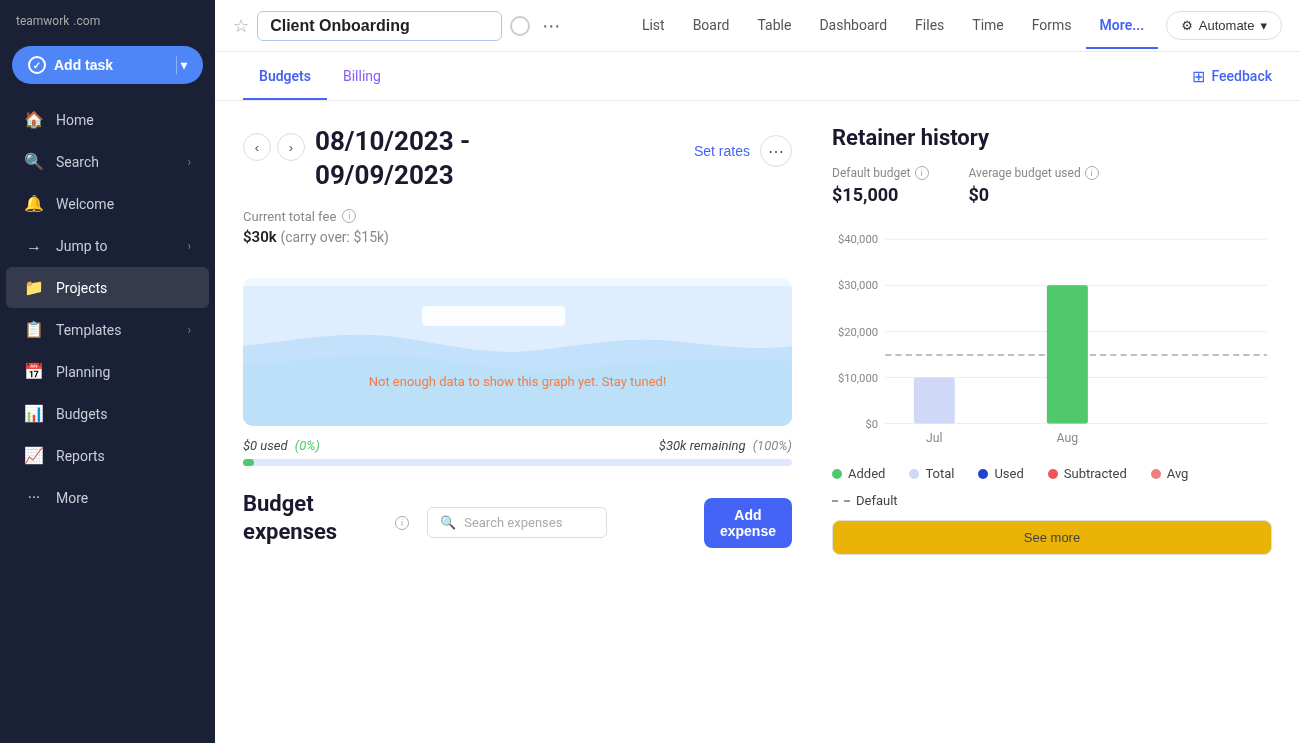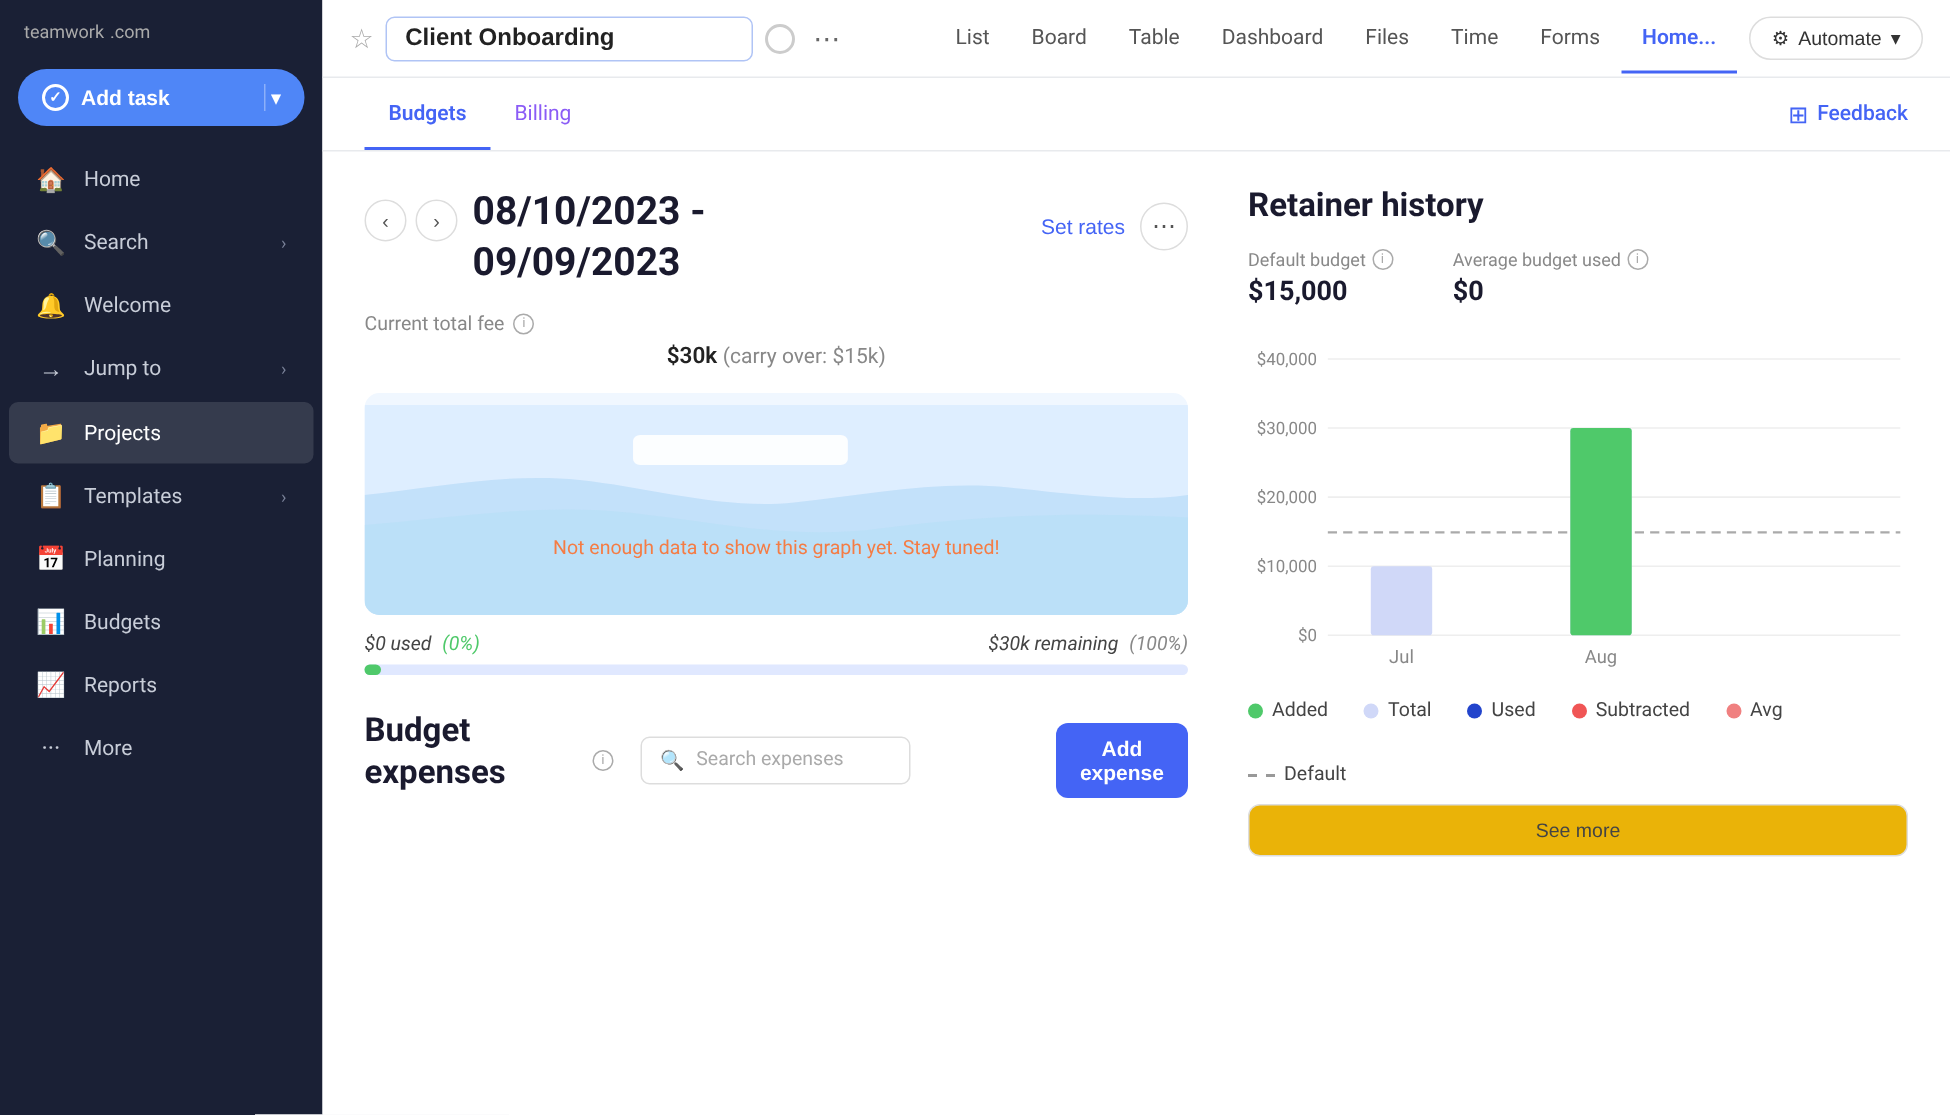--- a/index.html
+++ b/index.html
@@ -214,22 +214,21 @@
       cursor: pointer; font-size: 16px; color: #555;
       background: #fff;
     }
 
     .current-fee {
       font-size: 13px; color: #888; margin-bottom: 4px;
       display: flex; align-items: center; gap: 6px;
     }
     .current-fee-value {
       font-size: 15px; font-weight: 600; color: #222;
-      margin-bottom: 16px;
-      text-align: center;
+      margin-bottom: 32px;
     }
     .carry-over { color: #888; font-weight: 400; font-size: 14px; }
 
     
     .chart-area {
       background: #f0f7ff;
       border-radius: 10px;
       height: 148px;
       position: relative;
       overflow: hidden;
@@ -307,21 +306,21 @@
     }
     .retainer-stat-value {
       font-size: 18px; font-weight: 700; color: #1a1a2e;
     }
 
     
     .retainer-chart { position: relative; margin-bottom: 16px; }
     .retainer-chart-svg { width: 100%; display: block; }
 
     .retainer-legend {
-      display: flex; flex-wrap: wrap; gap: 28px 24px;
+      display: flex; flex-wrap: wrap; gap: 12px 24px;
       font-size: 13px; margin-top: 12px;
     }
     .legend-item {
       display: flex; align-items: center; gap: 6px; color: #444;
     }
     .legend-dot {
       width: 10px; height: 10px;
       border-radius: 50%;
     }
     .legend-dot.dashed {
@@ -433,21 +432,21 @@
     </div>
 
     <nav class="topbar-nav">
       <span class="topbar-nav-item">List</span>
       <span class="topbar-nav-item">Board</span>
       <span class="topbar-nav-item">Table</span>
       <span class="topbar-nav-item">Dashboard</span>
       <span class="topbar-nav-item">Files</span>
       <span class="topbar-nav-item">Time</span>
       <span class="topbar-nav-item">Forms</span>
-      <span class="topbar-nav-item active">Home...</span>
+      <span class="topbar-nav-item active">More...</span>
     </nav>
 
     <div class="topbar-right">
       <button class="automate-btn">
         <span>⚙</span>
         <span>Automate</span>
         <span>▾</span>
       </button>
     </div>
   </div>

